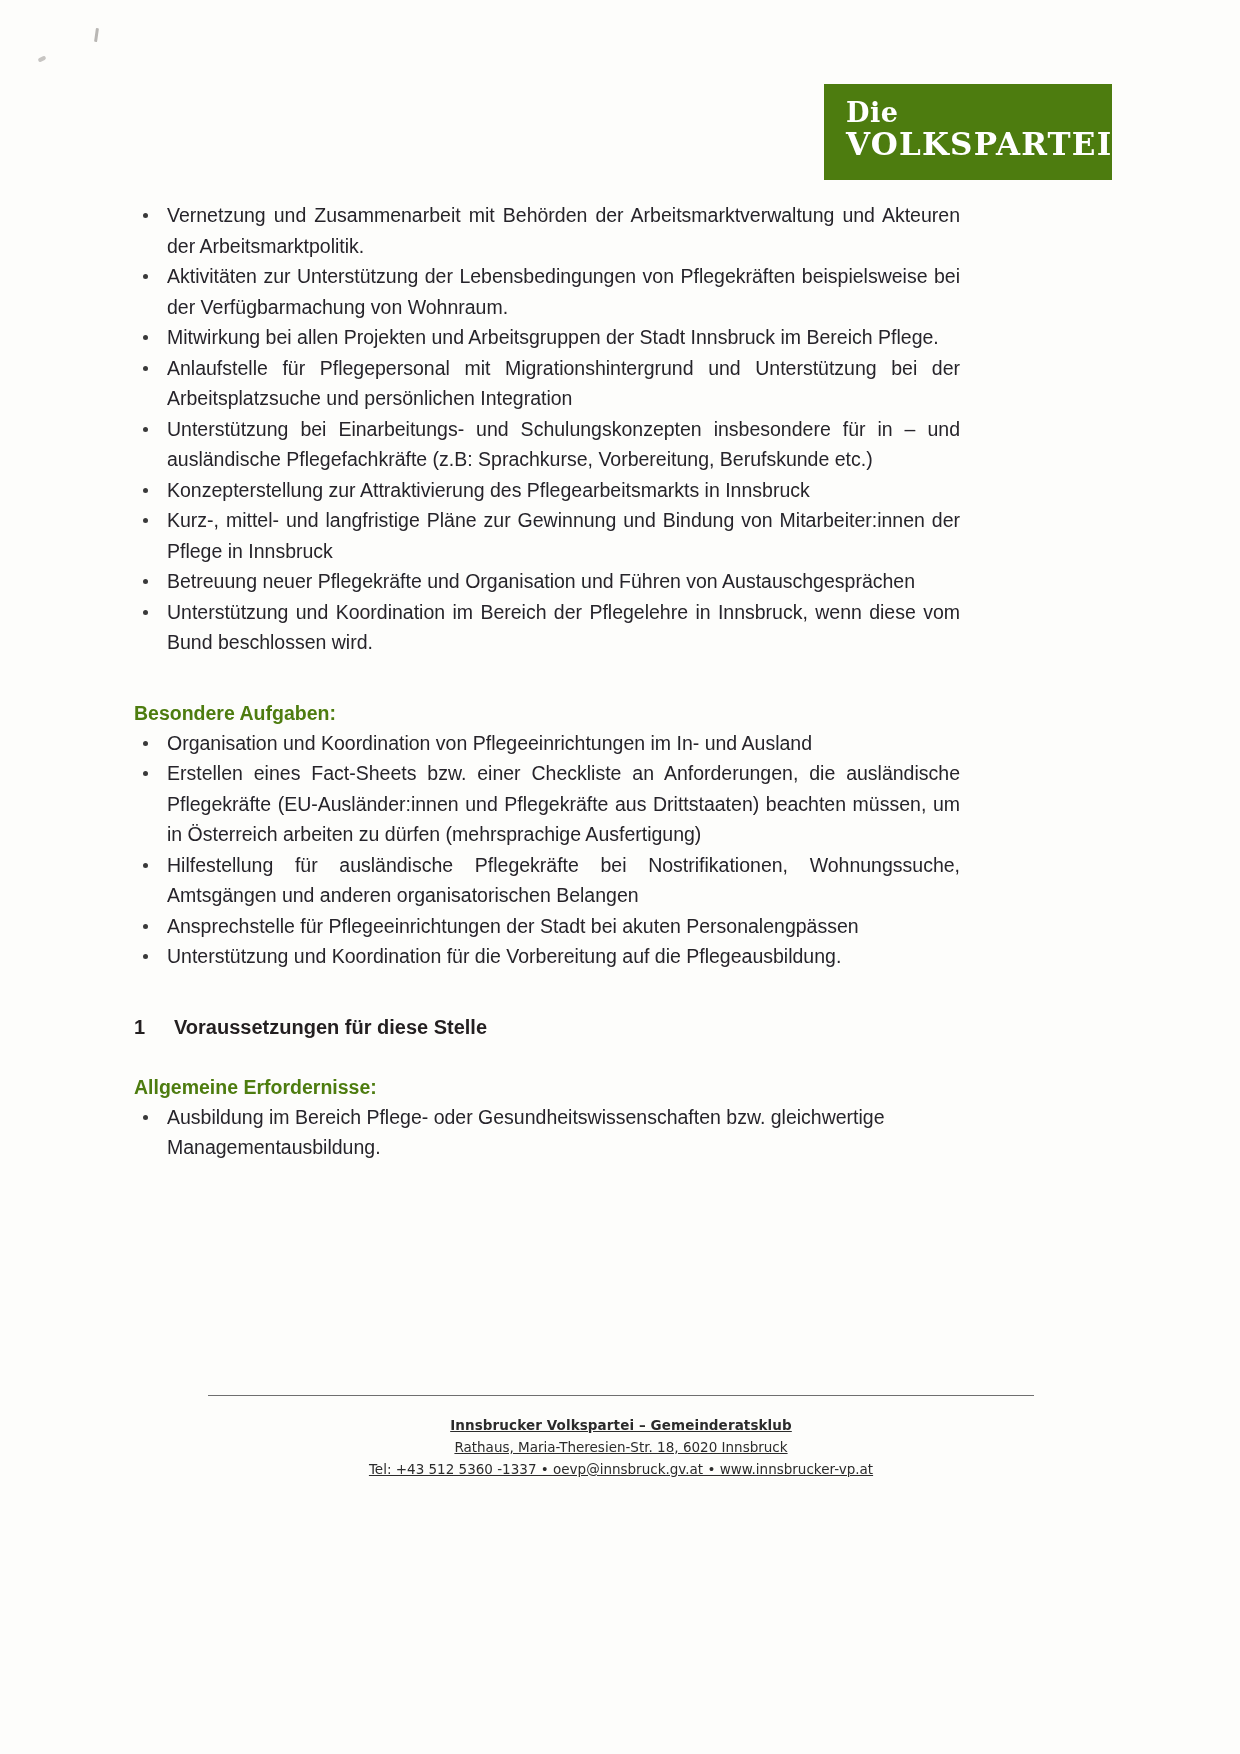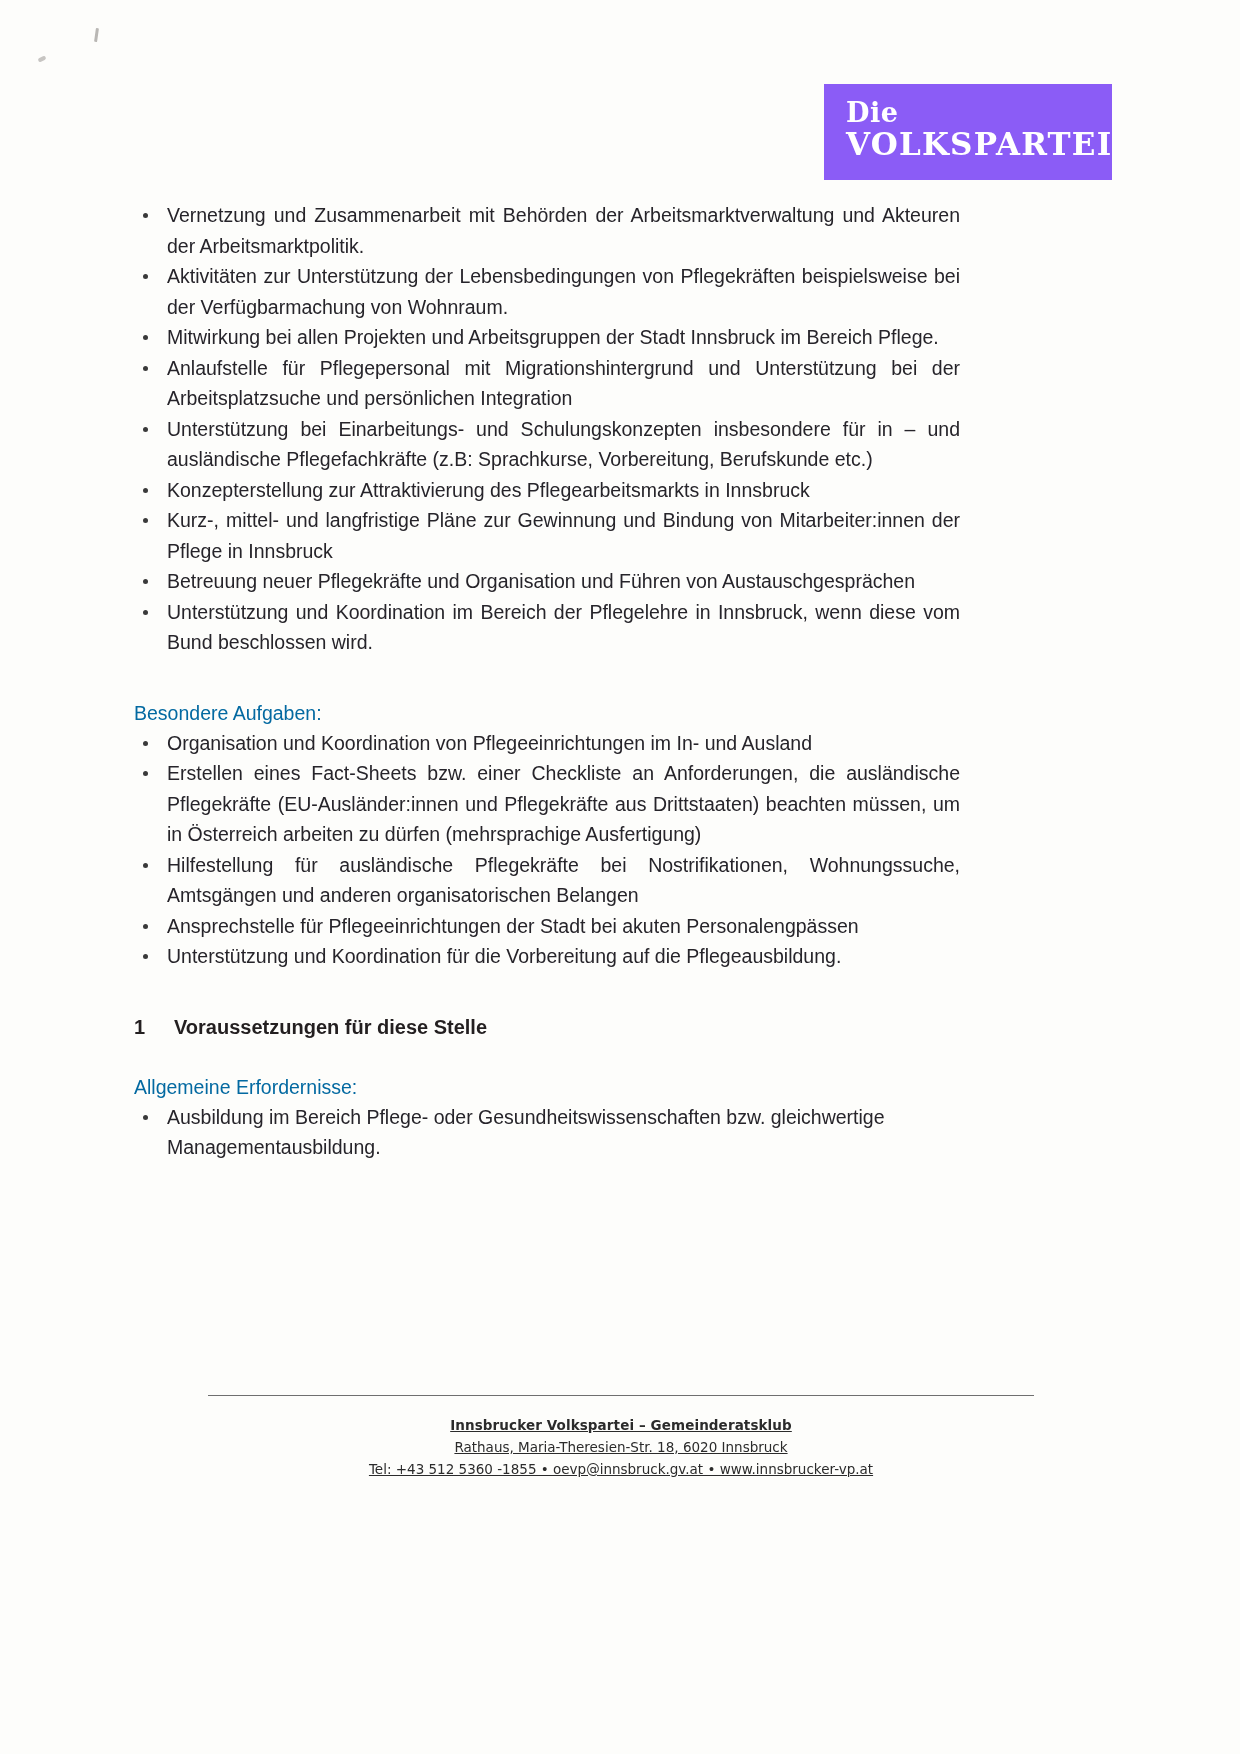--- a/index.html
+++ b/index.html
@@ -32,21 +32,21 @@
   .speckle.s1 { left: 95px; top: 28px; width: 3px; height: 14px; border-radius: 1px; transform: rotate(8deg); }
   .speckle.s2 { left: 38px; top: 57px; width: 8px; height: 4px; border-radius: 2px; transform: rotate(-25deg); opacity: .8; }
 
   
   .logo {
     position: absolute;
     left: 824px;
     top: 84px;
     width: 288px;
     height: 96px;
-    background: #8b5cf6;
+    background: #4d7c0f;
     color: #ffffff;
     box-sizing: border-box;
     padding: 14px 18px 0 22px;
   }
   .logo .die {
     font-family: "DejaVu Serif", serif;
     font-weight: bold;
     font-size: 27px;
     line-height: 29px;
     letter-spacing: 0.5px;
@@ -88,24 +88,24 @@
     top: 13px;
     width: 5px;
     height: 5px;
     border-radius: 50%;
     background: #3a3a3a;
   }
   ul.bullets > li.nojust { text-align: left; }
 
   .section-title {
     font-size: 19.5px;
-    font-weight: normal;
+    font-weight: bold;
     line-height: 30px;
     margin: 0;
-    color: #0369a1;
+    color: #4d7c0f;
   }
 
   .gap-lg { height: 40px; }
   .gap-md { height: 30px; }
 
   .numbered {
     font-size: 20px;
     font-weight: bold;
     line-height: 30px;
     color: #231f20;
@@ -198,16 +198,16 @@
     <ul class="bullets">
       <li class="nojust">Ausbildung im Bereich Pflege- oder Gesundheitswissenschaften bzw. gleichwertige Managementausbildung.</li>
     </ul>
 
   </div>
 
   <div class="footer">
     <div class="line"></div>
     <div class="f1">Innsbrucker Volkspartei – Gemeinderatsklub</div>
     <div class="f2">Rathaus, Maria-Theresien-Str. 18, 6020 Innsbruck</div>
-    <div class="f3">Tel: +43 512 5360 -1855 • oevp@innsbruck.gv.at • www.innsbrucker-vp.at</div>
+    <div class="f3">Tel: +43 512 5360 -1337 • oevp@innsbruck.gv.at • www.innsbrucker-vp.at</div>
   </div>
 
 </div>
 
 </body></html>

